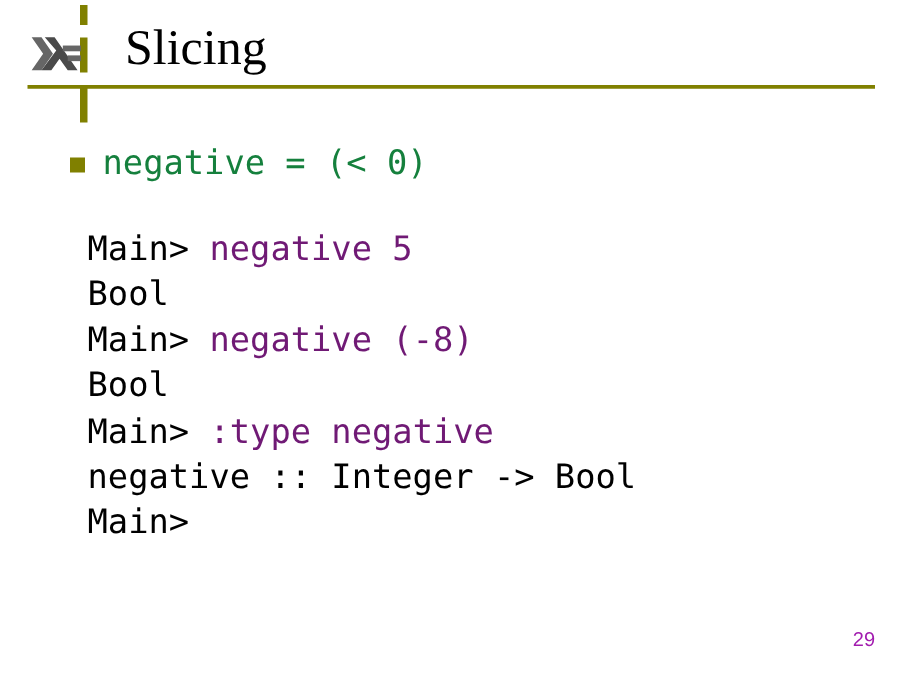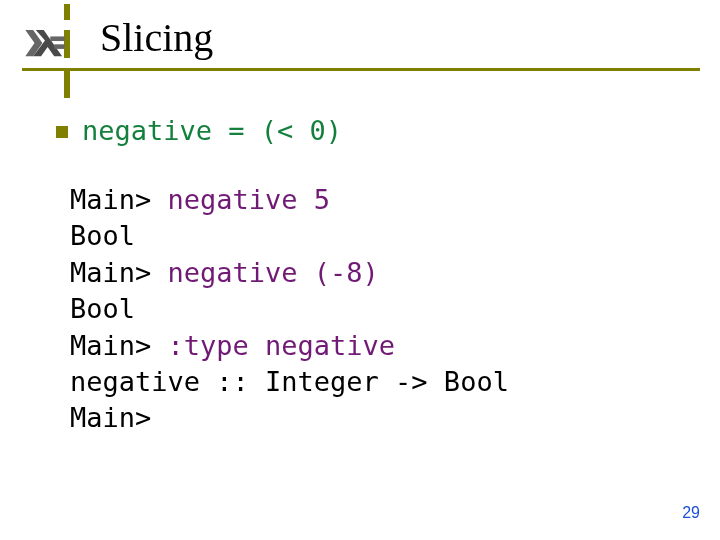--- a/index.html
+++ b/index.html
@@ -92,21 +92,21 @@
   }
   .feint {
     color: #701a75;
   }
   .pagenum {
     position: absolute;
     right: 20px;
     bottom: 18px;
     font-family: Arial, sans-serif;
     font-size: 16px;
-    color: #1d4ed8;
+    color: #a21caf;
   }
 </style>
 </head>
 <body>
 
 <div class="slide">
   <div class="header">
     <div class="tick-v a"></div>
     <div class="tick-v b"></div>
     <div class="tick-v c"></div>

